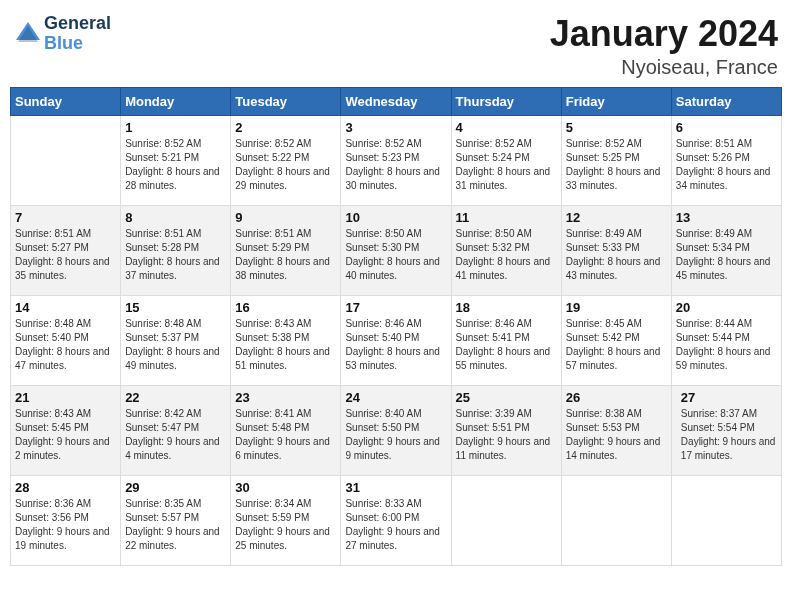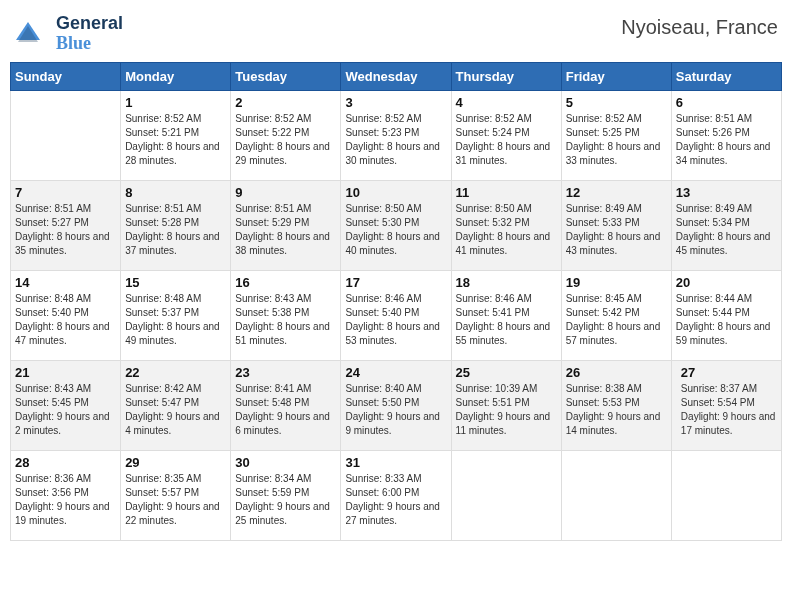--- a/index.html
+++ b/index.html
@@ -13,21 +13,20 @@
     .header-area {
       display: flex;
       justify-content: space-between;
       align-items: flex-start;
       margin-bottom: 8px;
       padding: 4px 4px 0 4px;
     }
     .logo {
       display: flex;
       align-items: center;
-      gap: 12px;
     }
     .logo-icon {
       width: 28px;
       height: 28px;
       margin-right: 2px;
     }
     .title-area {
       text-align: right;
     }
     .month-title {
@@ -94,24 +93,25 @@
 <body>
 
 <div class="header-area">
   <div class="logo">
     <svg class="logo-icon" viewBox="0 0 28 28" xmlns="http://www.w3.org/2000/svg">
       <polygon points="14,2 26,20 2,20" fill="#4a90d9"></polygon>
       <polygon points="14,6 24,22 4,22" fill="#1a3a5c" opacity="0.3"></polygon>
     </svg>
     <div>
       <div style="font-size:18px;font-weight:bold;color:#1a3a5c;line-height:1.1;">General</div>
-      <div style="font-size:18px;font-weight:bold;color:#4a90d9;line-height:1.1;font-family:Liberation Serif, serif;">Blue</div>
+      <div style="font-size:18px;font-weight:bold;color:#4a90d9;line-height:1.1;">Blue</div>
     </div>
   </div>
   <div class="title-area">
+    <div class="month-title">January 2024</div>
     <div class="location-title">Nyoiseau, France</div>
   </div>
 </div>
 
 <table class="calendar">
   <thead>
     <tr>
     <th>Sunday</th>
         <th>Monday</th>
         <th>Tuesday</th>
@@ -318,21 +318,21 @@
           <span class="day-number">24</span>
           <div class="day-info">
             <div>Sunrise: 8:40 AM</div>
             <div>Sunset: 5:50 PM</div>
             <div>Daylight: 9 hours and 9 minutes.</div>
           </div>
         </td>
         <td style="background-color: rgb(242, 242, 242);">
           <span class="day-number">25</span>
           <div class="day-info">
-            <div>Sunrise: 10:39 AM</div>
+            <div>Sunrise: 3:39 AM</div>
             <div>Sunset: 5:51 PM</div>
             <div>Daylight: 9 hours and 11 minutes.</div>
           </div>
         </td>
         <td style="background-color: rgb(242, 242, 242);">
           <span class="day-number">26</span>
           <div class="day-info">
             <div>Sunrise: 8:38 AM</div>
             <div>Sunset: 5:53 PM</div>
             <div>Daylight: 9 hours and 14 minutes.</div>

